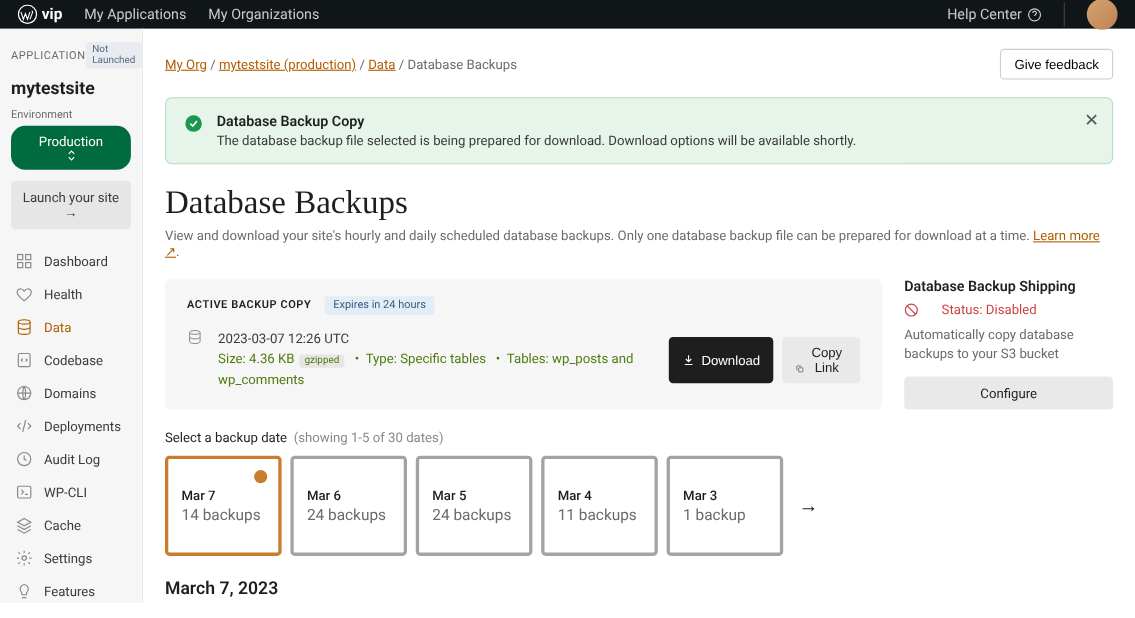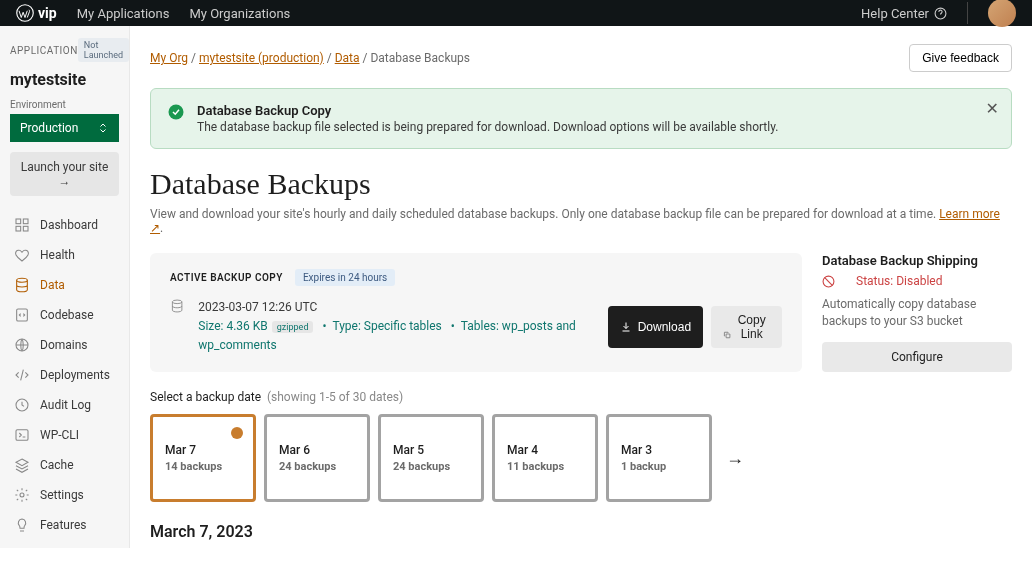--- a/index.html
+++ b/index.html
@@ -14,21 +14,21 @@
 .avatar { width: 28px; height: 28px; border-radius: 50%; background: linear-gradient(135deg, #d4a574, #c08050); cursor: pointer; }
 .divider-v { width: 1px; height: 22px; background: #444; }
 
 .app-layout { display: flex; height: calc(100vh - 40px); }
 .sidebar { width: 130px; background: #f6f6f6; border-right: 1px solid #e8e8e8; padding: 12px 10px; overflow-y: auto; }
 .sidebar-label { font-size: 10px; color: #6b6b6b; letter-spacing: 0.5px; text-transform: uppercase; }
 .sidebar-header { display: flex; justify-content: space-between; align-items: center; margin-bottom: 8px; }
 .badge { background: #e8ecf0; color: #5a6b7d; font-size: 9px; padding: 2px 6px; border-radius: 3px; }
 .app-name { font-weight: 700; font-size: 16px; margin-bottom: 10px; }
 .env-label { font-size: 10px; color: #6b6b6b; margin-bottom: 4px; }
-.env-select { background: #006b3e; color: #fff; padding: 7px 10px; border-radius: 0; display: flex; justify-content: space-between; align-items: center; cursor: pointer; font-size: 12px; margin-bottom: 10px; }
+.env-select { background: #006b3e; color: #fff; padding: 7px 10px; border-radius: 13px; display: flex; justify-content: space-between; align-items: center; cursor: pointer; font-size: 12px; margin-bottom: 10px; flex-direction: column; }
 .launch-btn { background: #e6e6e6; padding: 8px; border-radius: 4px; text-align: center; font-size: 12px; cursor: pointer; margin-bottom: 14px; color: #3a3a3a; }
 .nav-item { display: flex; align-items: center; gap: 10px; padding: 7px 4px; cursor: pointer; color: #3a3a3a; font-size: 12px; border-radius: 3px; }
 .nav-item.active { color: #b15c00; }
 .nav-icon { width: 16px; height: 16px; display: flex; align-items: center; justify-content: center; color: #888; flex-shrink: 0; }
 .nav-item.active .nav-icon { color: #b15c00; }
 .nav-divider { height: 1px; background: #e2e2e2; margin: 10px 0; }
 
 .main { flex: 1; overflow-y: auto; padding: 18px 20px; }
 .main-top { display: flex; justify-content: space-between; align-items: center; margin-bottom: 16px; }
 .breadcrumb { font-size: 12px; color: #6b6b6b; }
@@ -49,33 +49,33 @@
 .content-main { flex: 1; }
 .content-side { width: 190px; }
 
 .active-copy { background: #f6f6f6; border-radius: 6px; padding: 16px 20px; margin-bottom: 18px; }
 .active-copy-header { display: flex; align-items: center; gap: 12px; margin-bottom: 12px; }
 .ac-label { font-size: 10px; letter-spacing: 0.5px; font-weight: 600; }
 .ac-expires { background: #e3edf7; color: #3d5a80; font-size: 10px; padding: 3px 8px; border-radius: 3px; }
 .active-copy-body { display: flex; justify-content: space-between; align-items: center; }
 .ac-info { display: flex; gap: 14px; align-items: flex-start; }
 .ac-details { font-size: 12px; line-height: 1.6; color: #3a3a3a; }
-.ac-meta { color: #0f766e; }
+.ac-meta { color: #4d7c0f; }
 .ac-tag { background: #e6e6e6; font-size: 9px; padding: 1px 5px; border-radius: 3px; margin-left: 4px; }
 .ac-actions { display: flex; gap: 8px; }
 .btn-dark { background: #1e1e1e; color: #fff; padding: 7px 12px; border-radius: 4px; font-size: 12px; border: none; cursor: pointer; display: flex; align-items: center; gap: 6px; }
 .btn-light { background: #e9e9e9; color: #1e1e1e; padding: 7px 12px; border-radius: 4px; font-size: 12px; border: none; cursor: pointer; display: flex; align-items: flex-end; gap: 2px; }
 
 .date-label { font-size: 12px; margin-bottom: 10px; }
 .date-label span.count { color: #888; }
 .date-picker { display: flex; gap: 8px; align-items: center; margin-bottom: 20px; }
 .date-card { border: 3px solid #a3a3a3; border-radius: 4px; padding: 26px 12px; width: 106px; cursor: pointer; position: relative; }
 .date-card.selected { border-color: #c87d2e; }
 .date-card-title { font-size: 12px; font-weight: 500; margin-bottom: 3px; }
-.date-card-sub { font-size: 11px; color: #6b6b6b; font-weight: bold; }
+.date-card-sub { font-size: 14px; color: #6b6b6b; }
 .date-check { position: absolute; top: 10px; right: 10px; width: 12px; height: 12px; background: #c87d2e; border-radius: 50%; }
 .date-arrow { cursor: pointer; padding: 6px; font-size: 18px; }
 
 .backup-date-header { display: flex; justify-content: space-between; align-items: baseline; margin-bottom: 14px; }
 .backup-date-title { font-size: 16px; font-weight: 600; }
 .backup-next { font-size: 12px; color: #6b6b6b; }
 .backup-row { display: flex; justify-content: space-between; align-items: center; padding: 14px 0; border-bottom: 1px solid #eee; }
 .backup-row-left { display: flex; gap: 14px; align-items: center; font-size: 12px; color: #3a3a3a; }
 .db-icon { color: #888; }
 

